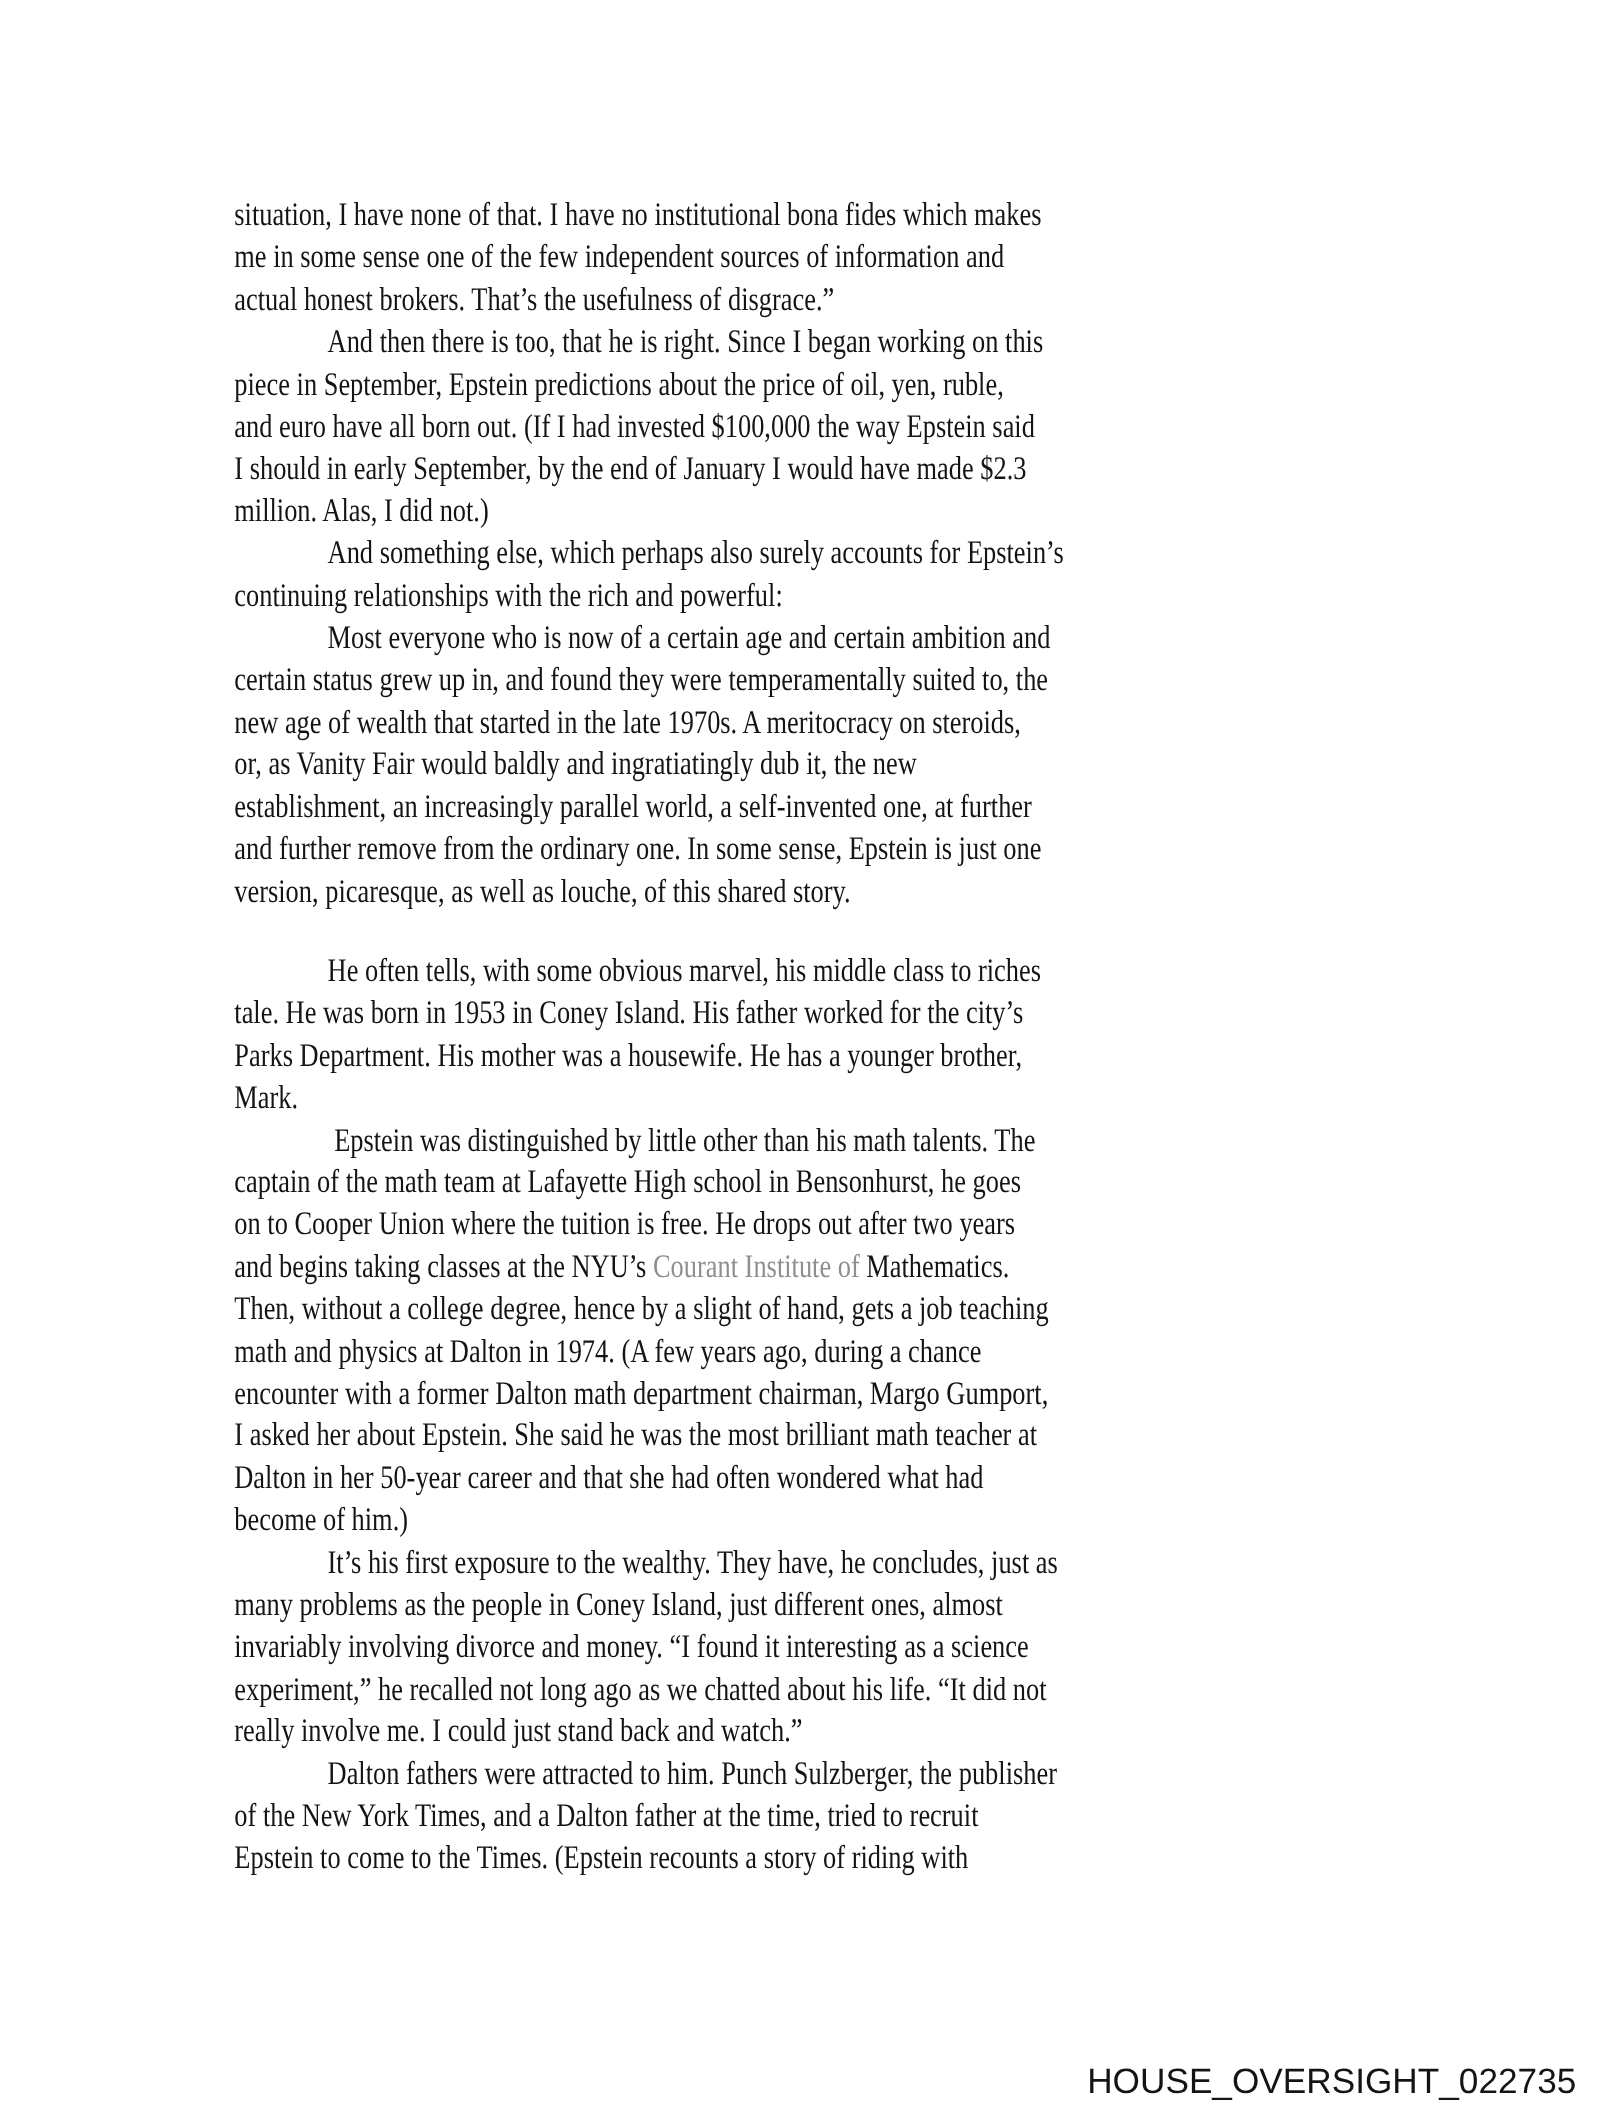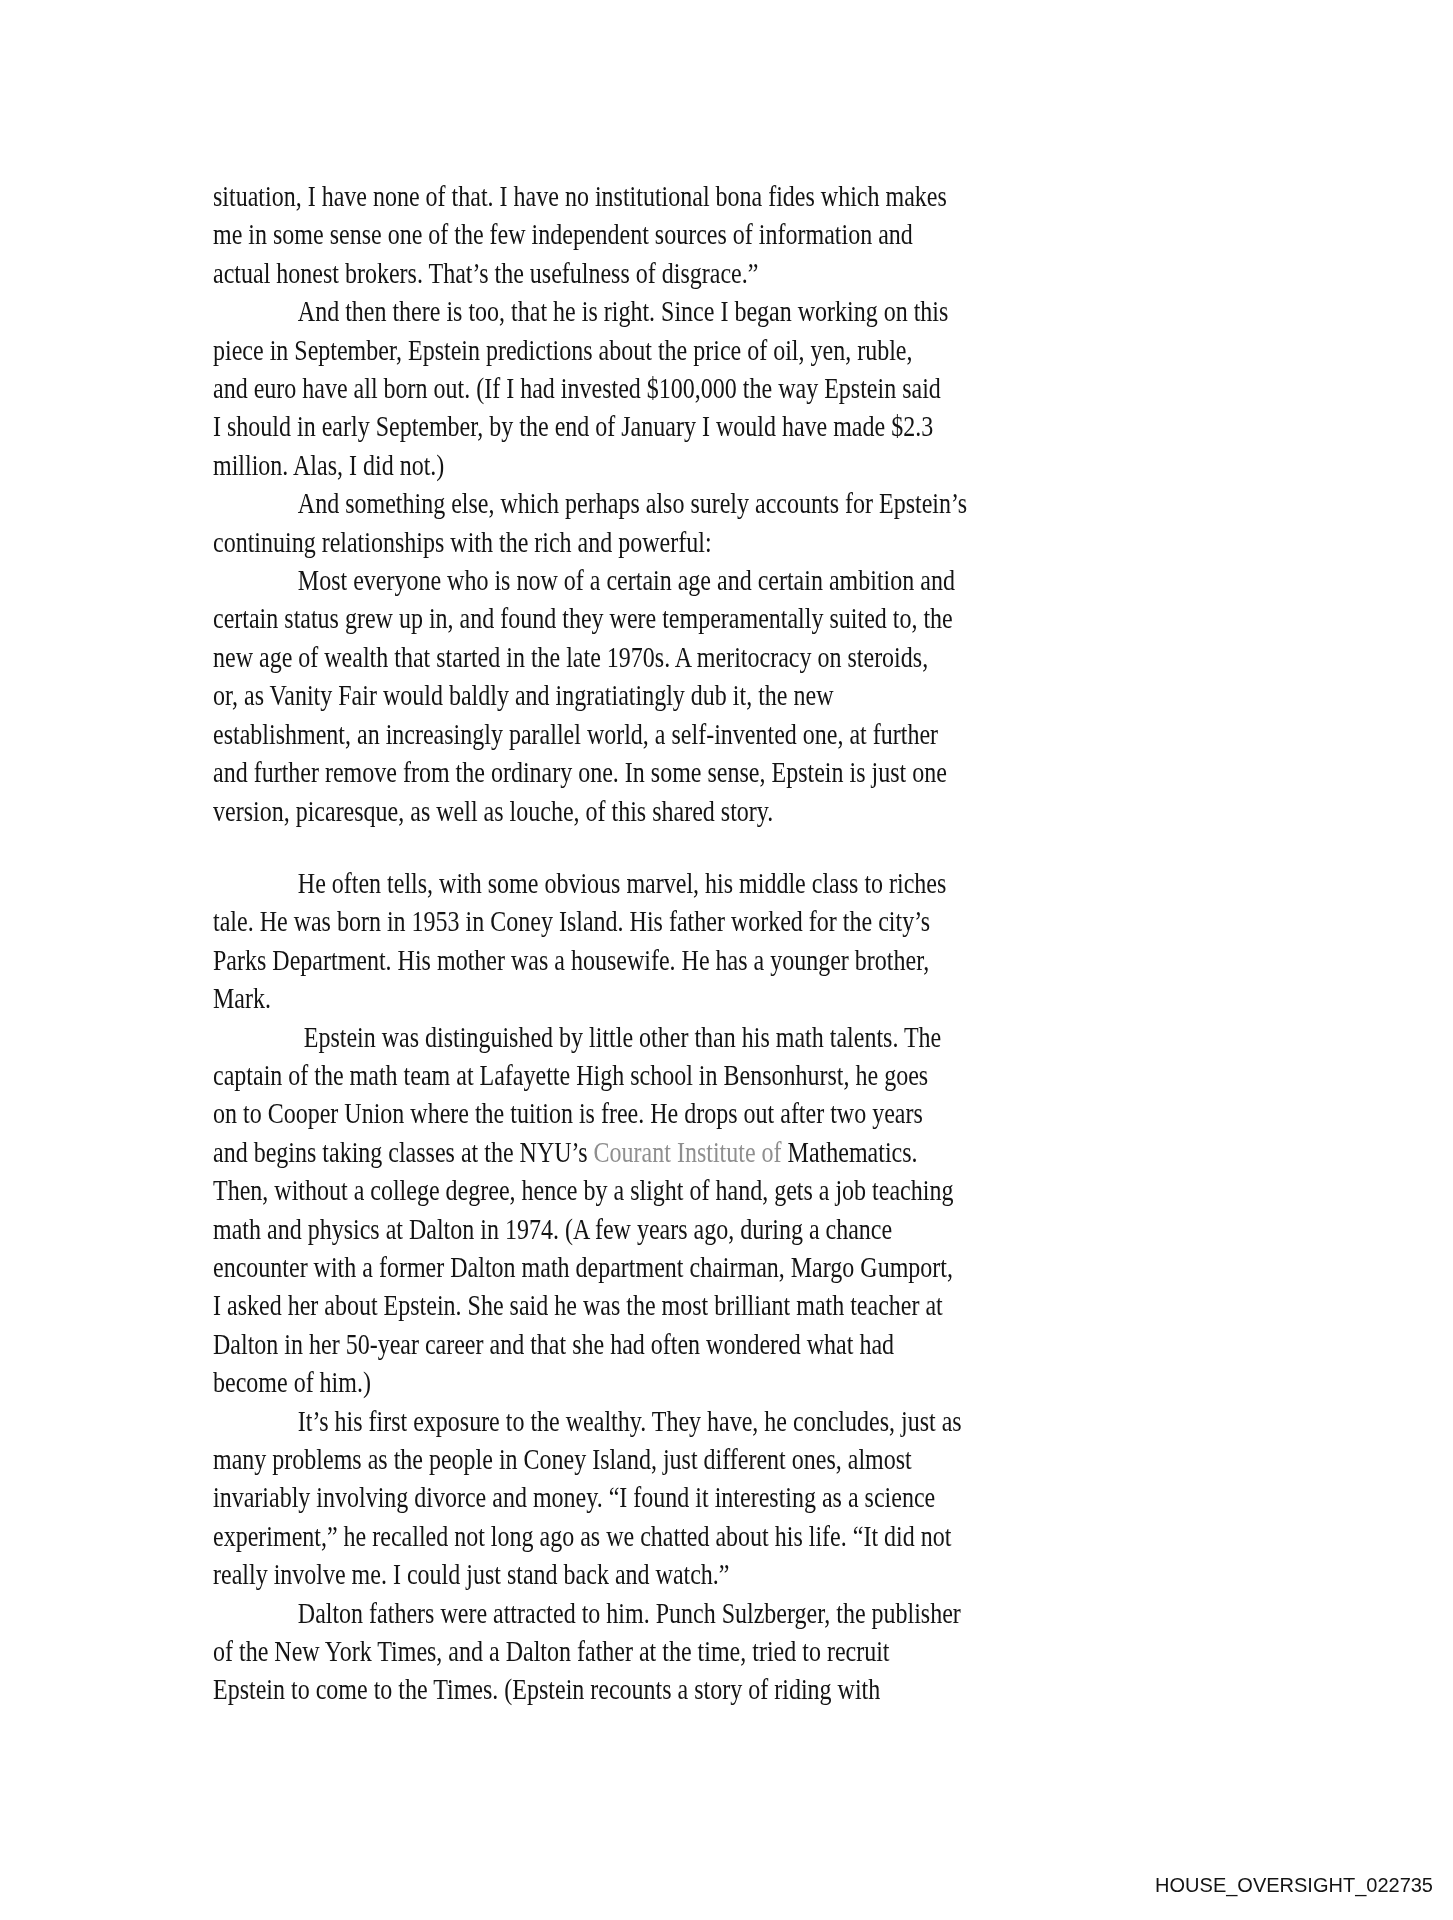--- a/index.html
+++ b/index.html
@@ -28,21 +28,21 @@
   .para { margin: 0; }
   .para.space-before { margin-top: 34px; }
   .line { white-space: pre; }
   .line.indent { padding-left: 106px; }
   .gray { color: var(--gray-link, #8f8f8f); }
   .bates {
     position: absolute;
     top: 1874px;
     right: 20px;
     font-family: "Liberation Sans", "DejaVu Sans", sans-serif;
-    font-size: 20px;
+    font-size: 32px;
     color: var(--text, #1a1a1a);
     white-space: pre;
   }
 </style>
 </head>
 <body>
 
 <div class="document-text">
     <div class="para">
       <div class="line"><span class="">situation, I have none of that. I have no institutional bona fides which makes</span></div>

